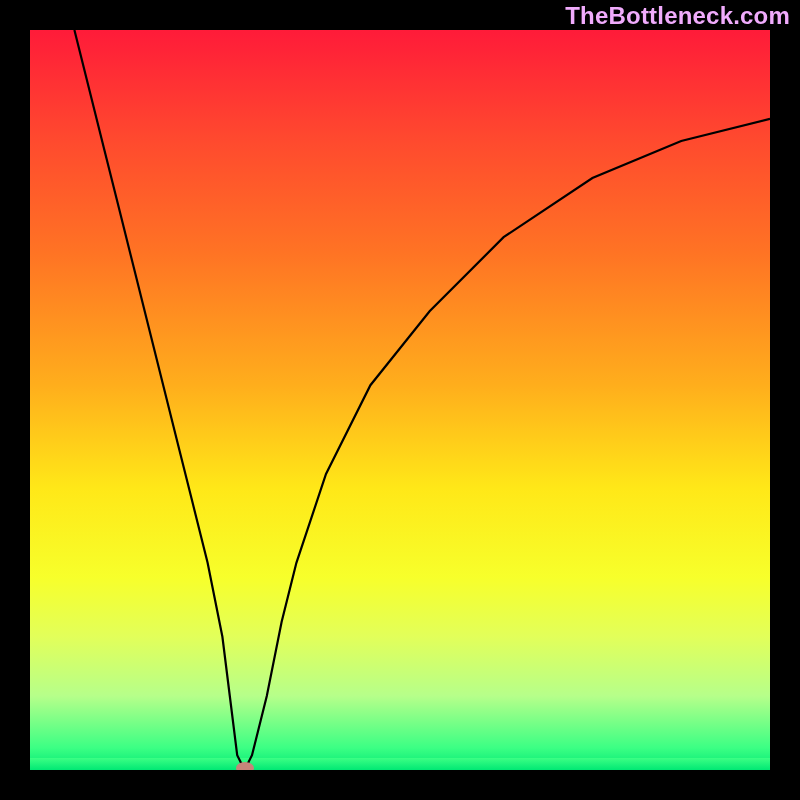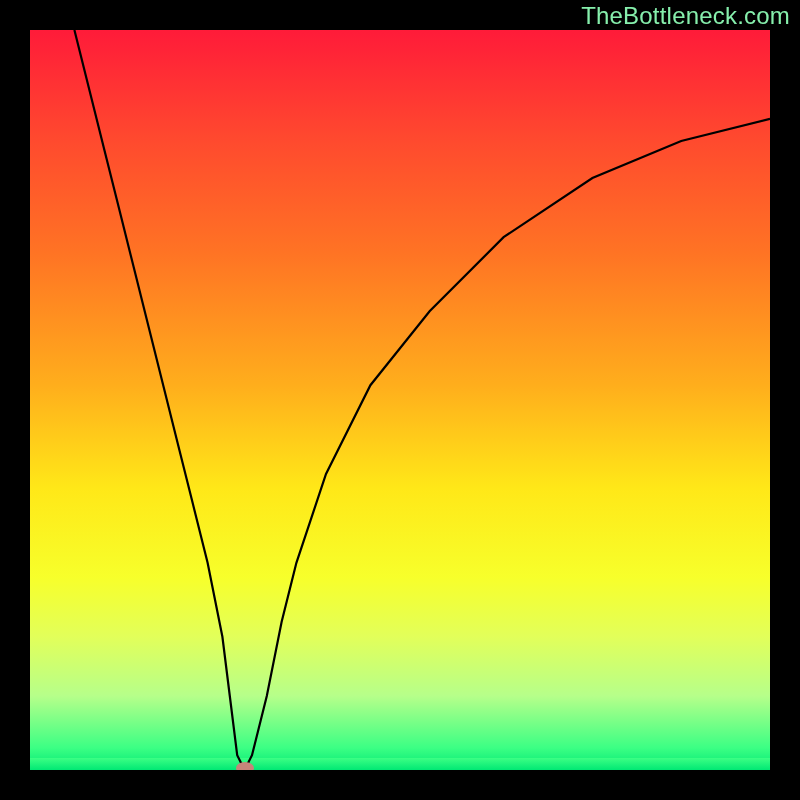--- a/index.html
+++ b/index.html
@@ -14,23 +14,23 @@
   .canvas {
     position: relative;
     width: 800px;
     height: 800px;
     background: #000000;
   }
   .watermark {
     position: absolute;
     top: 2px;
     right: 10px;
-    color: #86efac;
+    color: #f0abfc;
     font-size: 24px;
-    font-weight: 400;
+    font-weight: 700;
     letter-spacing: 0.2px;
     z-index: 20;
   }
   .plot-area {
     position: absolute;
     left: 30px;
     top: 30px;
     width: 740px;
     height: 740px;
     overflow: hidden;

